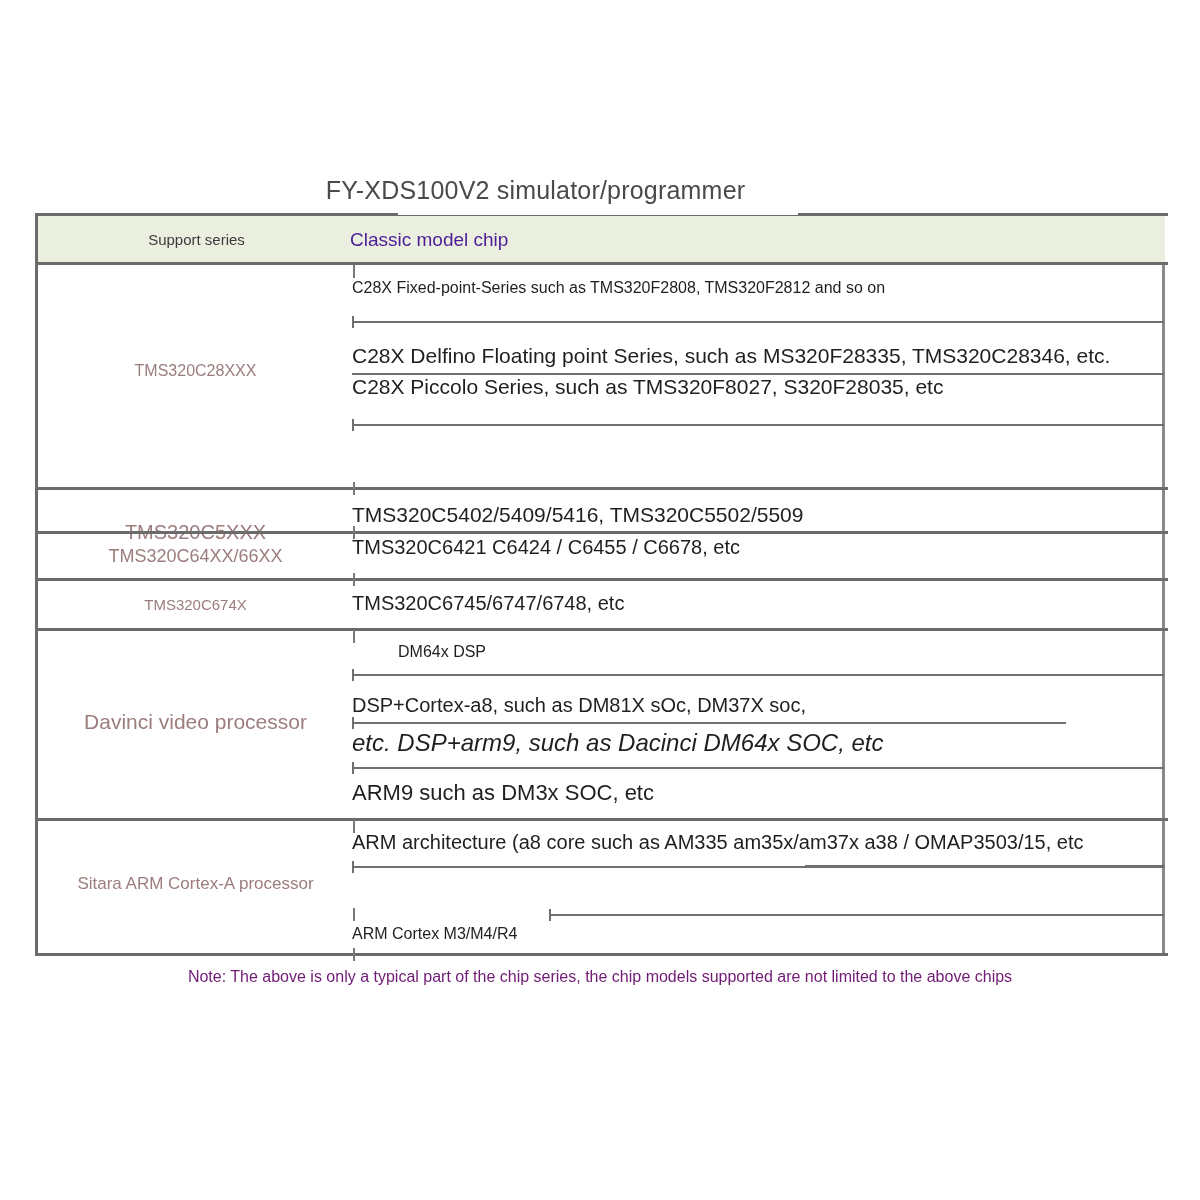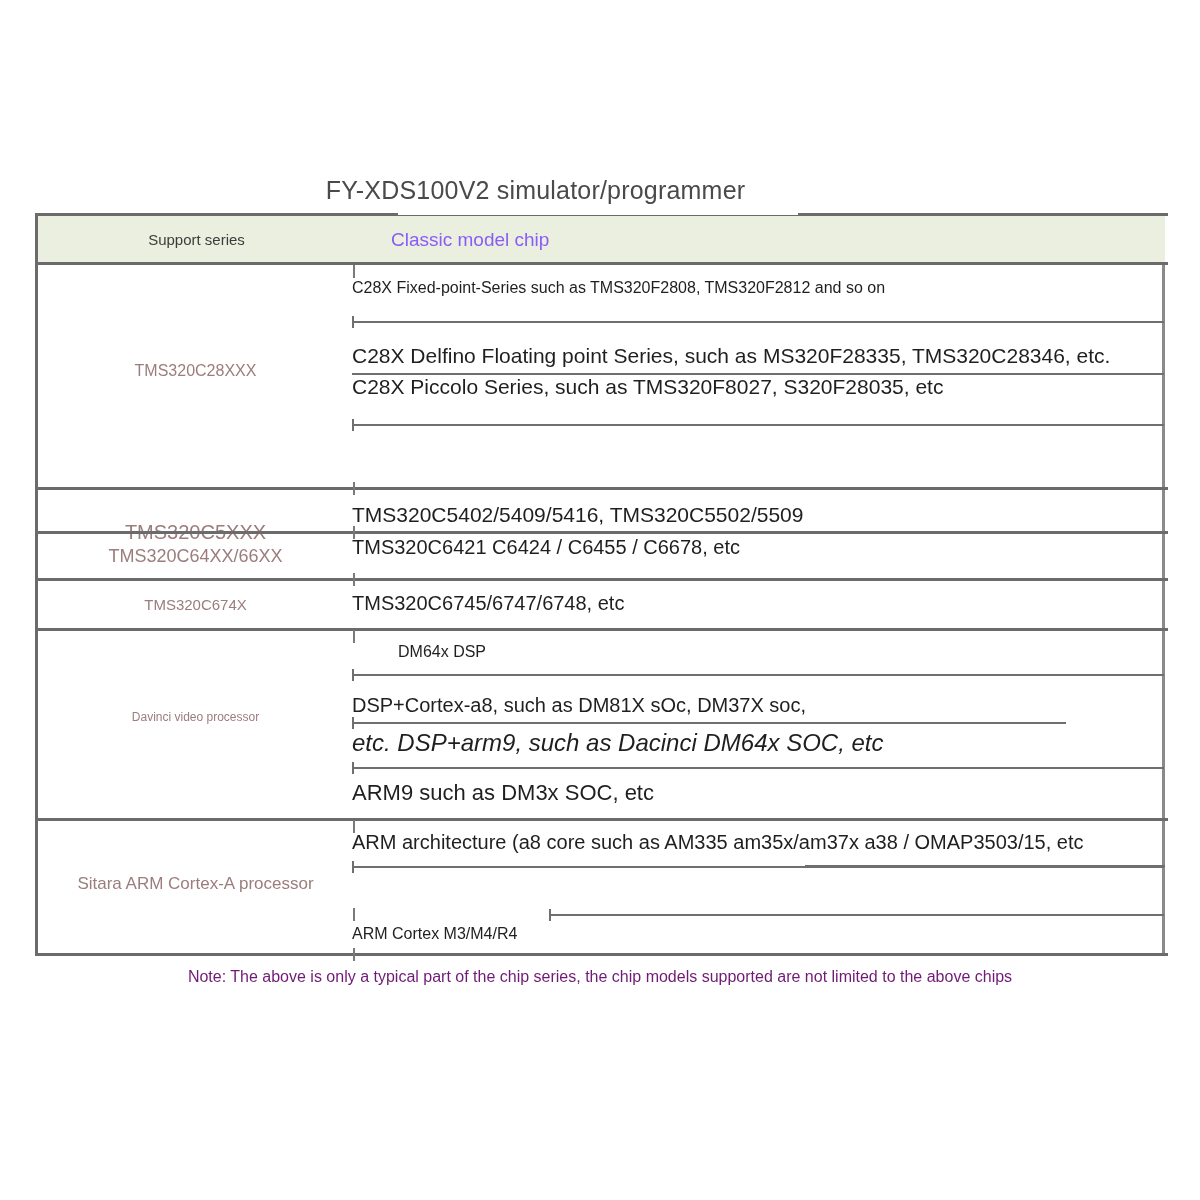--- a/index.html
+++ b/index.html
@@ -101,24 +101,23 @@
   }
   .head-cell-right {
     position: absolute;
     left: 350px;
     top: 216px;
     width: 400px;
     height: 47px;
     display: flex;
     align-items: center;
     font-size: 19px;
-    color: #8b5cf6;
+    color: #4c1d95;
     padding-left: 0;
     z-index: 3;
-    margin-left: 41px;
   }
   .head-under {
     position: absolute;
     left: 35px;
     top: 262px;
     width: 1133px;
     height: 3px;
     background: #6b6b6b;
     z-index: 3;
   }
@@ -244,21 +243,21 @@
 
   <div class="grp-line" style="top:578px;"></div>
   <div class="col-tick" style="top:573px;"></div>
 
   <div class="lcell" style="top:596px; font-size:15px;">TMS320C674X</div>
   <div class="rcell" style="top:592px; font-size:20px;">TMS320C6745/6747/6748, etc</div>
 
   <div class="grp-line" style="top:628px;"></div>
   <div class="col-tick" style="top:630px;"></div>
 
-  <div class="lcell" style="top:710px; font-size:12px;">Davinci video processor</div>
+  <div class="lcell" style="top:710px; font-size:21px;">Davinci video processor</div>
 
   <div class="rcell" style="top:643px; left:398px; font-size:16px;">DM64x DSP</div>
 
   <div class="sub-line tick" style="top:674px;"></div>
 
   <div class="rcell" style="top:694px; font-size:20px;">DSP+Cortex-a8, such as DM81X sOc, DM37X soc,</div>
 
   <div class="sub-line tick mid" style="top:722px;"></div>
 
   <div class="rcell" style="top:729px; font-size:24px;font-style:italic;">etc. DSP+arm9, such as Dacinci DM64x SOC, etc</div>

